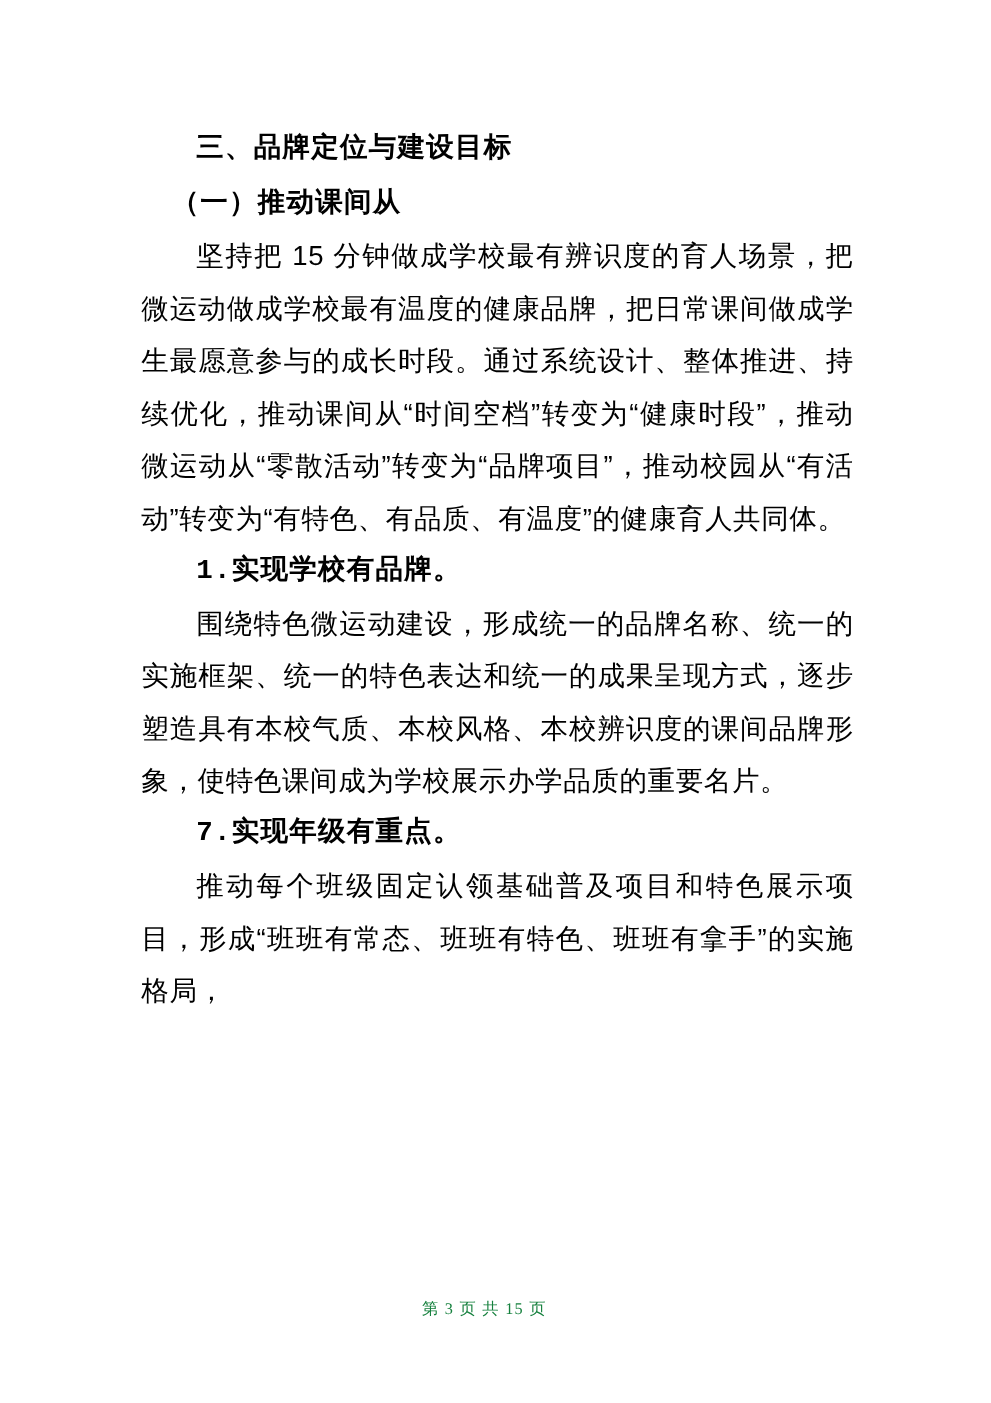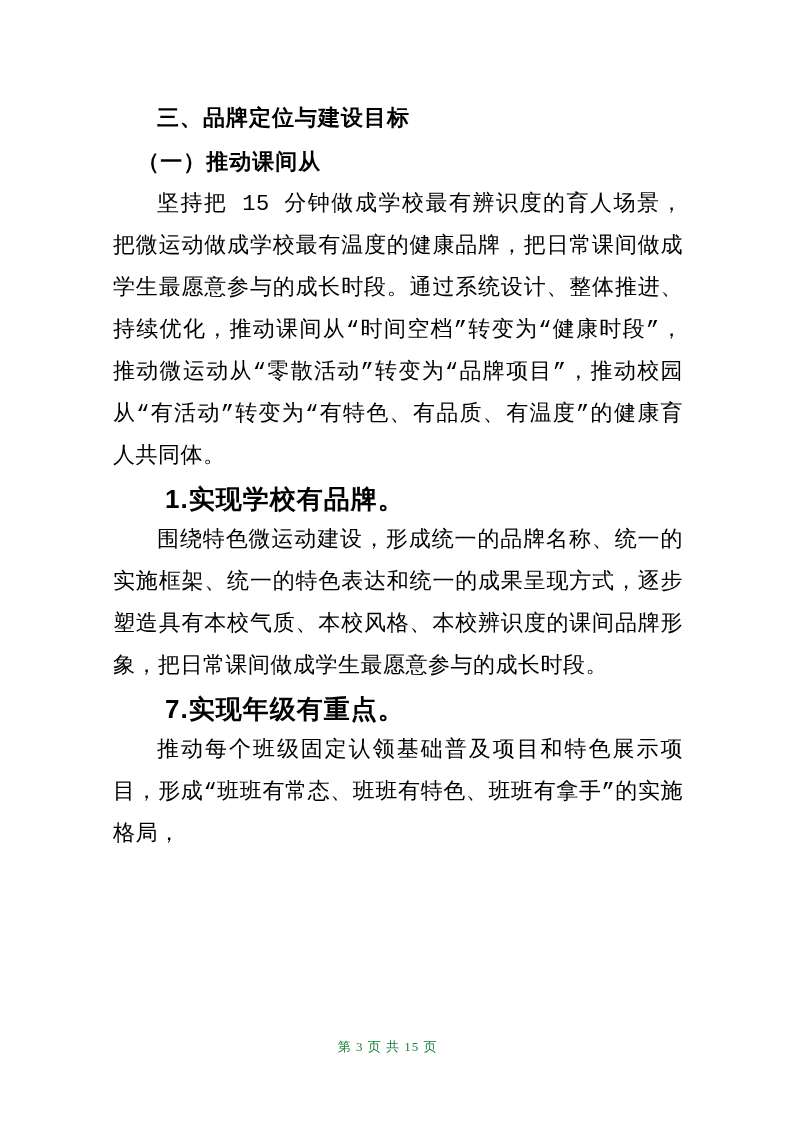--- a/index.html
+++ b/index.html
@@ -34,30 +34,30 @@
   .h2 {
     font-family: "Liberation Sans", "DejaVu Sans", sans-serif;
     font-weight: bold;
     font-size: 22px;
     line-height: 44px;
     text-indent: 1.1em;
     letter-spacing: 1px;
     margin: 0;
   }
   .h3 {
-    font-family: Liberation Sans, sans-serif;
+    font-family: Liberation Mono, monospace;
     font-weight: bold;
-    font-size: 26px;
+    font-size: 22px;
     line-height: 42px;
     text-indent: 2em;
     letter-spacing: 1px;
     margin: 0;
   }
   .p {
-    font-family: Liberation Mono, monospace;
+    font-family: Liberation Sans, sans-serif;
     font-weight: normal;
     font-size: 22px;
     line-height: 42px;
     text-indent: 2em;
     text-align: justify;
     letter-spacing: 0.5px;
     margin: 0;
   }
   .footer {
     position: absolute;
@@ -73,18 +73,18 @@
 </style>
 </head>
 <body>
 
 <div class="page">
   <div class="content">
       <div class="h1">三、品牌定位与建设目标</div>
       <div class="h2">（一）推动课间从</div>
       <div class="p">坚持把 15 分钟做成学校最有辨识度的育人场景，把微运动做成学校最有温度的健康品牌，把日常课间做成学生最愿意参与的成长时段。通过系统设计、整体推进、持续优化，推动课间从“时间空档”转变为“健康时段”，推动微运动从“零散活动”转变为“品牌项目”，推动校园从“有活动”转变为“有特色、有品质、有温度”的健康育人共同体。</div>
       <div class="h3">1.实现学校有品牌。</div>
-      <div class="p">围绕特色微运动建设，形成统一的品牌名称、统一的实施框架、统一的特色表达和统一的成果呈现方式，逐步塑造具有本校气质、本校风格、本校辨识度的课间品牌形象，把日常课间做成学生最愿意参与的成长时段。</div>
+      <div class="p">围绕特色微运动建设，形成统一的品牌名称、统一的实施框架、统一的特色表达和统一的成果呈现方式，逐步塑造具有本校气质、本校风格、本校辨识度的课间品牌形象，使特色课间成为学校展示办学品质的重要名片。</div>
       <div class="h3">7.实现年级有重点。</div>
       <div class="p">推动每个班级固定认领基础普及项目和特色展示项目，形成“班班有常态、班班有特色、班班有拿手”的实施格局，</div>
     </div>
   <div class="footer">第 3 页 共 15 页</div>
 </div>
 
 </body></html>

